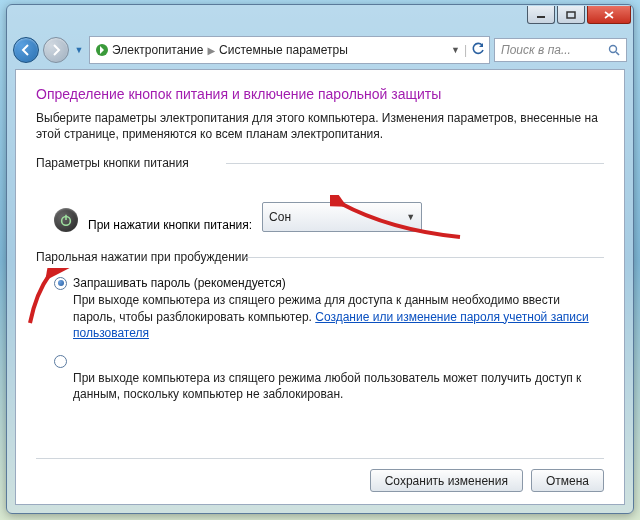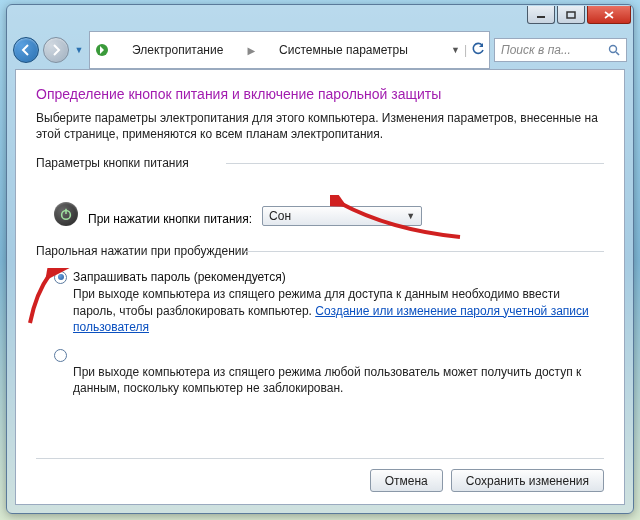--- a/index.html
+++ b/index.html
@@ -50,24 +50,24 @@
     width: 26px; height: 26px; border-radius: 50%;
     background: radial-gradient(circle at 30% 30%, #5aa0e0, #2a70b0);
     border: 1px solid #1a5080;
     display: flex; align-items: center; justify-content: center;
     color: #fff; font-size: 14px;
     box-shadow: inset 0 1px 2px rgba(255,255,255,0.4);
   }
   .navbtn.fwd { background: radial-gradient(circle at 30% 30%, #d0d8e0, #a0b0c0); border-color:#8090a0; color:#eee; }
   .navdrop { width: 12px; color: #2a70b0; font-size: 9px; text-align:center; }
   .addressbar {
-    flex: 1; height: 38px;
+    flex: 1; height: 28px;
     background: #fff; border: 1px solid #9aaabf;
     display: flex; align-items: center;
-    padding: 0 4px; gap: 22px;
+    padding: 0 4px; gap: 2px;
     font-size: 12px; color: #222;
   }
   .addr-icon { width:16px; height:16px; display:flex;align-items:center;justify-content:center; }
   .crumb-sep { color: #888; font-size: 10px; margin: 0 2px; }
   .addr-tail { margin-left:auto; display:flex; align-items:center; gap:4px; color:#555; }
   .addr-tail .sep { color:#bbb; }
   .searchbox {
     width: 133px; height: 24px;
     background: #fff; border: 1px solid #9aaabf;
     display: flex; align-items: center;
@@ -99,21 +99,21 @@
     margin: 24px 0 18px 18px;
   }
   .power-icon {
     width: 24px; height: 24px; border-radius: 50%;
     background: radial-gradient(circle at 35% 35%, #666, #222);
     display:flex;align-items:center;justify-content:center;
     box-shadow: inset 0 1px 2px rgba(255,255,255,0.3);
   }
   .power-icon svg { width:14px; height:14px; }
   .dropdown {
-    width: 160px; height: 20px;
+    width: 160px; height: 30px;
     border: 1px solid #8a98a8;
     background: linear-gradient(#fdfdfd, #e4e9ef);
     display: flex; align-items: center; justify-content: space-between;
     padding: 0 6px; font-size: 12px; color: #222;
     border-radius: 2px;
   }
   .dropdown .chev { font-size: 9px; color: #444; }
   .radio-block { margin: 4px 0 10px 18px; }
   .radio-row { display: flex; align-items: center; gap: 6px; }
   .radio {
@@ -247,22 +247,22 @@
     </div>
 
     <div class="radio-block">
       <div class="radio-row">
         <span class="radio"></span>
       </div>
       <div class="radio-desc">При выходе компьютера из спящего режима любой пользователь может получить доступ к данным, поскольку компьютер не заблокирован.</div>
     </div>
 
     <div class="footer">
+      <div class="btn">Сохранить изменения</div>
       <div class="btn">Отмена</div>
-      <div class="btn">Сохранить изменения</div>
     </div>
   </div>
 </div>
 
 <svg class="arrow" style="left:330px; top:195px;" width="140" height="50">
   <defs>
       <marker id="ah1" markerWidth="8" markerHeight="8" refX="2" refY="4" orient="auto">
         <path d="M8 0 L0 4 L8 8 Z" fill="#d02020"></path>
       </marker>
     </defs>

